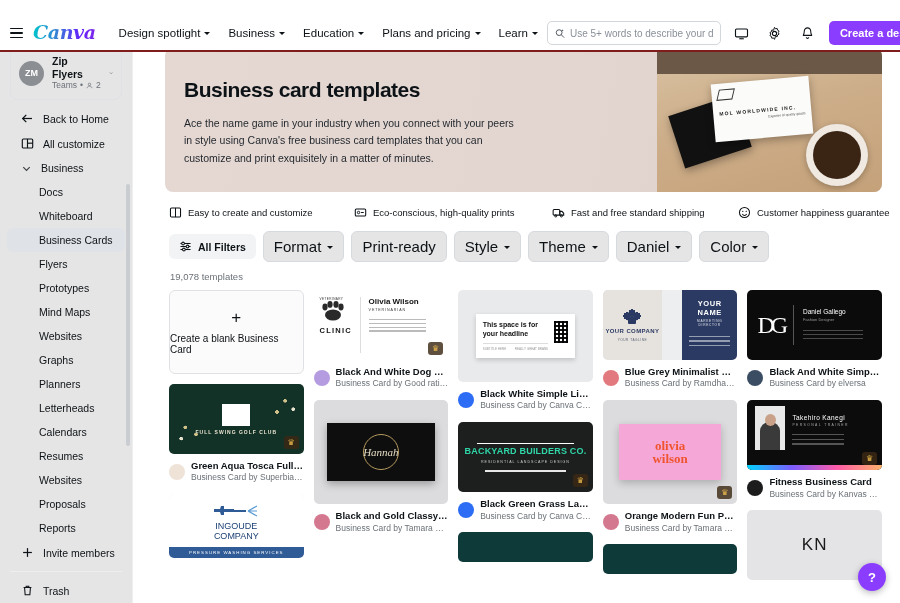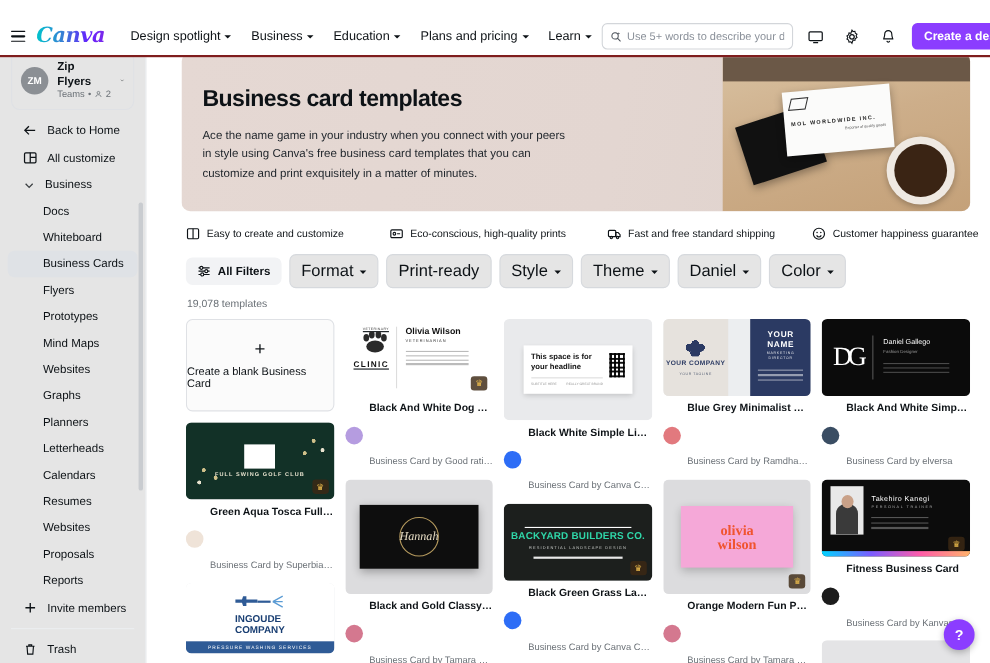--- a/index.html
+++ b/index.html
@@ -135,35 +135,35 @@
   .grid {
     position:relative; margin: 8px 18px 0 4px; height: 330px; overflow:hidden;
     column-count: 5; column-gap: 10px;
   }
   .tile { break-inside: avoid; margin-bottom: 10px; }
   .thumb { width:100%; border-radius:5px; overflow:hidden; position:relative; cursor:pointer; background:#eceef0; }
   .meta { display:flex; gap:6px; align-items:center; margin-top:6px; }
   .meta-av { width:16px;height:16px;border-radius:50%; flex-shrink:0; }
   .meta-txt { overflow:hidden; }
   .meta-title { font-size:9.5px; font-weight:700; white-space:nowrap; overflow:hidden; text-overflow:ellipsis; line-height:1.3; }
-  .meta-sub { font-size:8.5px; color:#6b7177; white-space:nowrap; overflow:hidden; text-overflow:ellipsis; line-height:1.4;margin-top:36px; }
+  .meta-sub { font-size:8.5px; color:#6b7177; white-space:nowrap; overflow:hidden; text-overflow:ellipsis; line-height:1.4; }
   .crown {
     position:absolute; right:5px; bottom:5px; width:15px;height:13px;border-radius:3px;
     background:rgba(60,40,20,.82); display:flex;align-items:center;justify-content:center;
     font-size:8px; color:#e8b84b;
   }
   .blank-tile {
     height: 84px; border:1px solid #dfe1e5; border-radius:6px; background:#fbfbfb;
     display:flex; flex-direction:column; align-items:center; justify-content:center; gap:7px;
     cursor:pointer;
   }
   .blank-plus { font-size:17px; font-weight:300; line-height:1; }
   .blank-label { font-size:10px; }
   .c-vet { background:#fff; display:flex; padding:7px 6px; gap:6px; height:70px; }
-  .c-vet .paw { width:34px; text-align:right;text-decoration:underline; }
+  .c-vet .paw { width:34px; text-align:left; }
   .c-vet .pawtxt { font-size:7.5px; letter-spacing:1.2px; font-weight:700; color:#111; margin-top:1px;}
   .c-vet .ring { font-size:3.1px; letter-spacing:.4px; color:#333; }
   .c-vet .divider { width:1px; background:#ddd; }
   .c-vet .nm { font-size:8px; font-weight:700; color:#111; }
   .c-vet .rl { font-size:3.6px; letter-spacing:.9px; color:#333; margin-top:2px; }
   .c-vet .det i { display:block; height:1.4px; background:#bbb; margin:2.4px 0; width:78%; }
 
   .c-light { background:#e9eaec; height:92px; display:flex; align-items:center; justify-content:center; }
   .c-light .inner { width:74%; background:#fff; padding:7px; box-shadow:0 2px 5px rgba(0,0,0,.18); display:flex; gap:6px;}
   .c-light .hl { font-size:7px; font-weight:700; line-height:1.25; color:#111; flex:1; }
@@ -234,21 +234,21 @@
   .c-fit .ph::before { content:""; position:absolute; left:10px; bottom:24px; width:11px;height:12px;
      border-radius:50%; background:#c9a188; z-index:1; }
   .c-fit .nm { font-size:6.5px; color:#fff; letter-spacing:.4px; }
   .c-fit .rl { font-size:3.4px; color:#aaa; letter-spacing:1.4px; margin-top:2px; }
   .c-fit .li i { display:block; height:1.2px; background:#555; margin:3.4px 0; width:52px; }
   .c-fit .grad { position:absolute; left:0; bottom:0; width:100%; height:5px;
      background: linear-gradient(90deg,#00d4ff,#7b5cff,#ff5ca8,#ffb36b); }
 
   .c-ingoude { background:#fff; height:64px; display:flex; flex-direction:column;
      align-items:center; justify-content:center; position:relative; padding-bottom:10px;}
-  .c-ingoude .nm { font-size:9px; color:#1a3f73; font-weight:700; line-height:1.15; }
+  .c-ingoude .nm { font-size:9px; color:#1a3f73; font-weight:400; line-height:1.15; text-align:center; }
   .c-ingoude .band { position:absolute; left:0; bottom:0; width:100%; height:11px;
      background:#2f5b96; color:#fff; font-size:4.4px; letter-spacing:1px;
      display:flex; align-items:center; justify-content:center; }
 
   .c-kn { background:#e4e4e6; height:70px; display:flex; align-items:center; justify-content:center; }
   .c-kn .mono { font-family:Liberation Sans, sans-serif; font-size:17px; color:#1a1a1a; letter-spacing:1px; }
 
   .c-teal { background:#0e3b3a; height:30px; }
 
   

